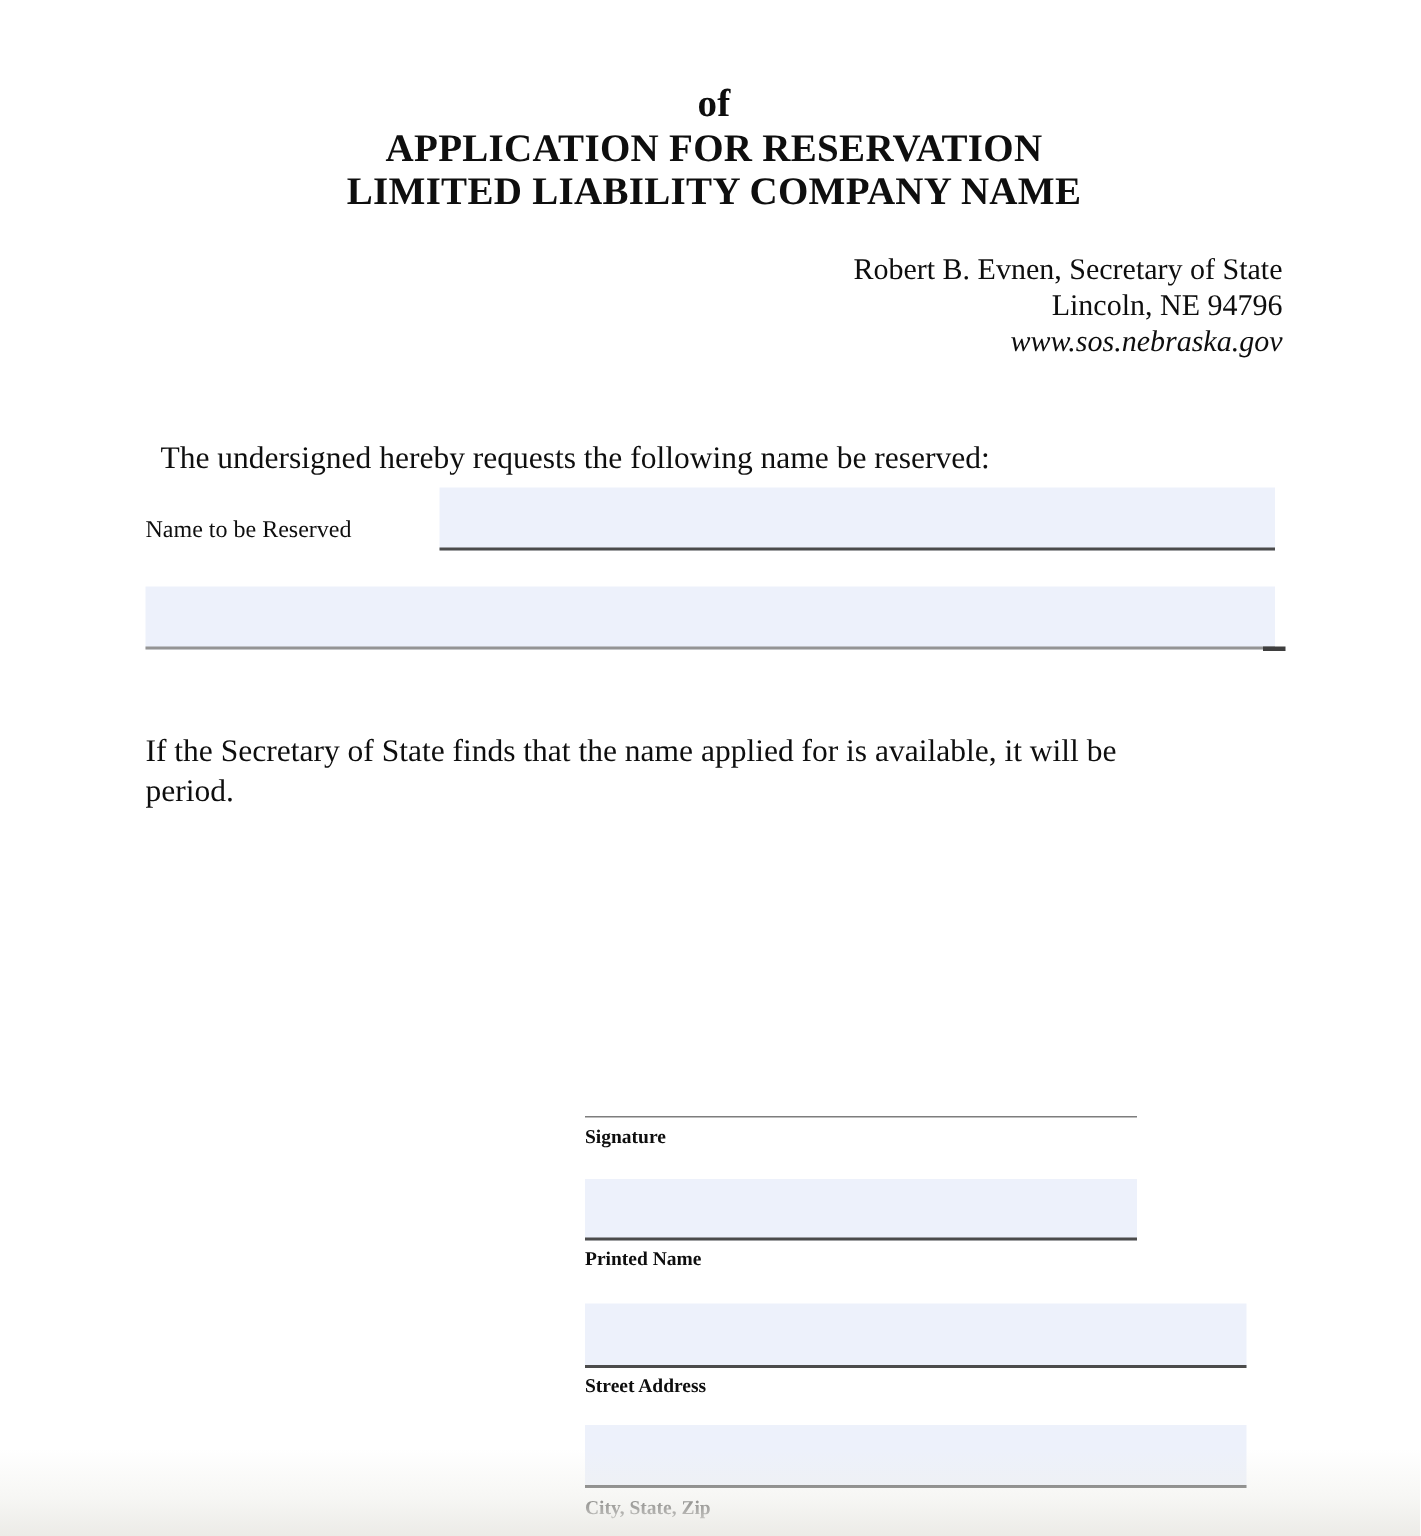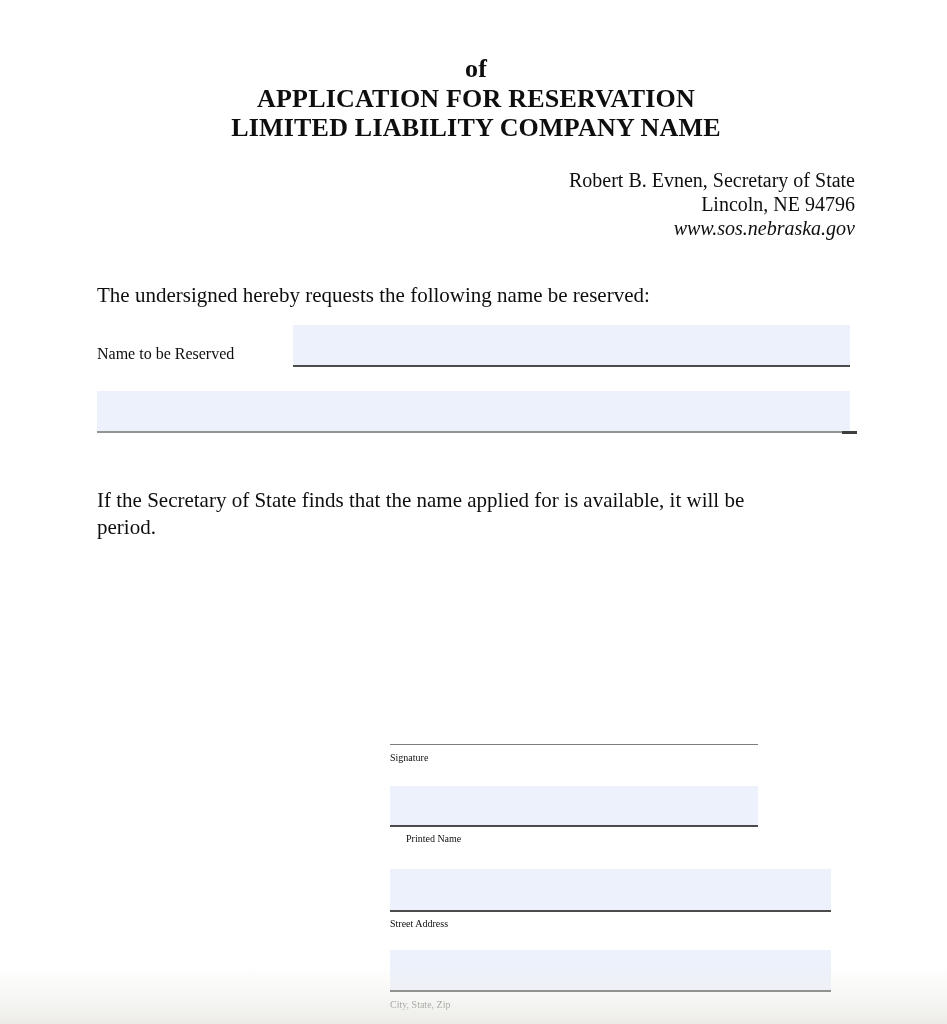--- a/index.html
+++ b/index.html
@@ -41,21 +41,21 @@
     line-height: 24px;
   }
   .address-block span { display: block; }
   .address-block .website { font-style: italic; }
 
   .intro-line {
     position: absolute;
     left: 97px;
     top: 283px;
     font-size: 21px;
-    margin: 0;
+    margin: 10px;
     white-space: nowrap;
   }
 
   
   .name-label {
     position: absolute;
     left: 97px;
     top: 345px;
     font-size: 16px;
     white-space: nowrap;
@@ -103,26 +103,27 @@
 
   
   .sig-line {
     position: absolute;
     left: 390px; top: 744px;
     width: 368px; height: 0;
     border-top: 1px solid #7d7d7d;
   }
   .small-label {
     position: absolute;
-    font-size: 10px;
+    font-size: 13px;
     line-height: 17px;
     white-space: nowrap;
+    font-weight: bold;
   }
   #label-signature     { left: 390px; top: 749px; }
-  #label-printed-name  { left: 390px; top: 830px; margin-left: 16px; }
+  #label-printed-name  { left: 390px; top: 830px; }
   #label-street        { left: 390px; top: 915px; }
   #label-city          { left: 390px; top: 996px; }
 
   #printed-name-field {
     left: 390px; top: 786px;
     width: 368px; height: 41px;
   }
   #street-address-field {
     left: 390px; top: 869px;
     width: 441px; height: 43px;

